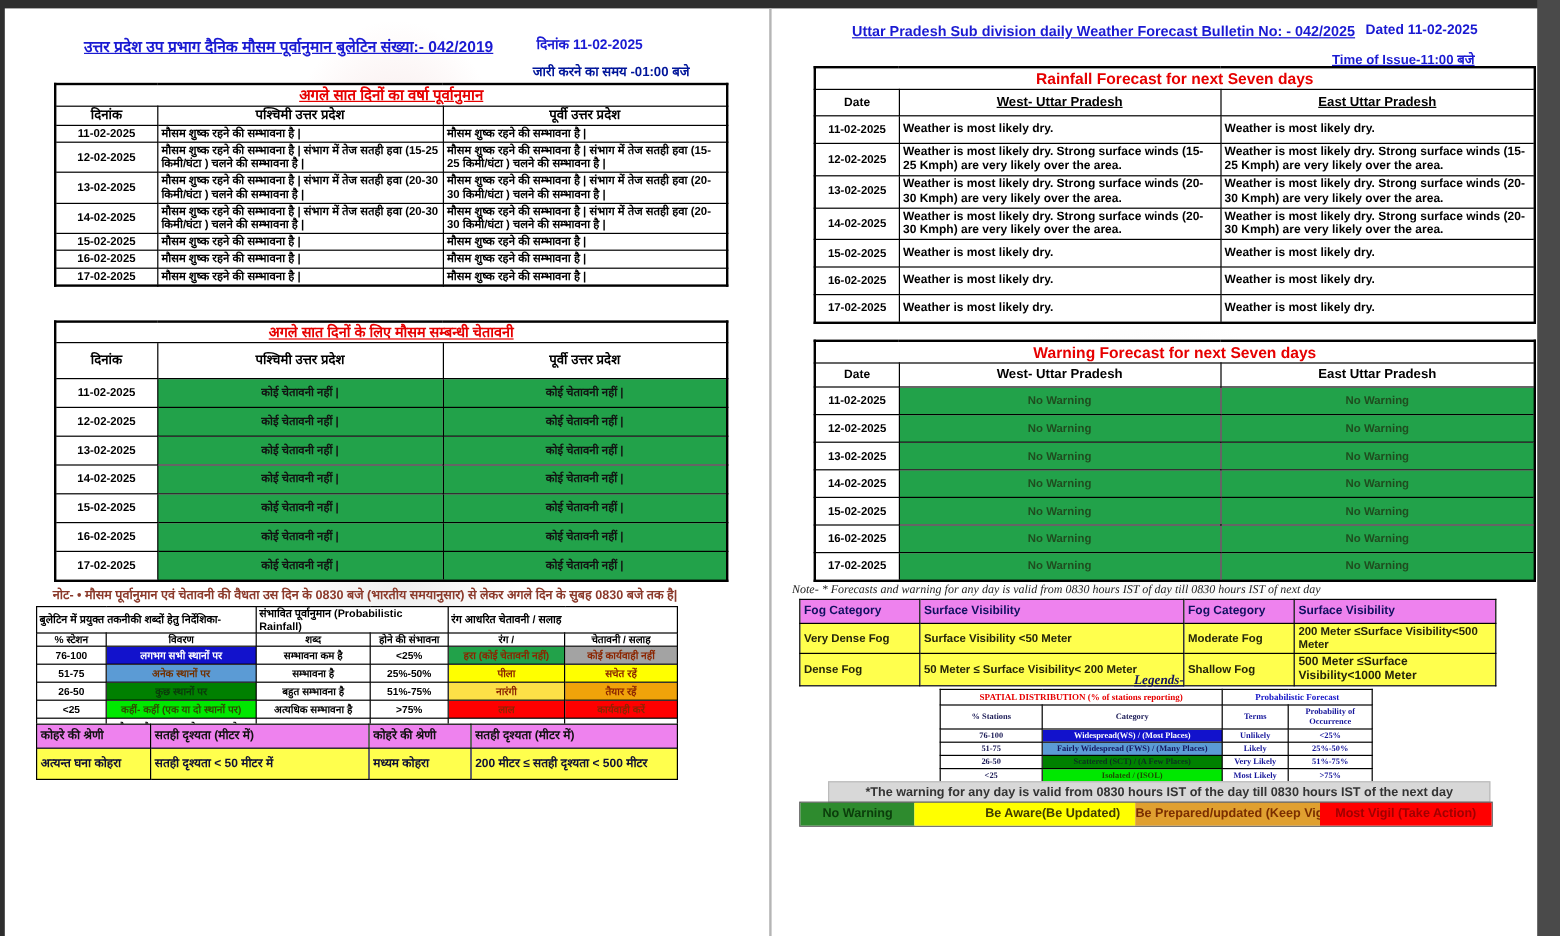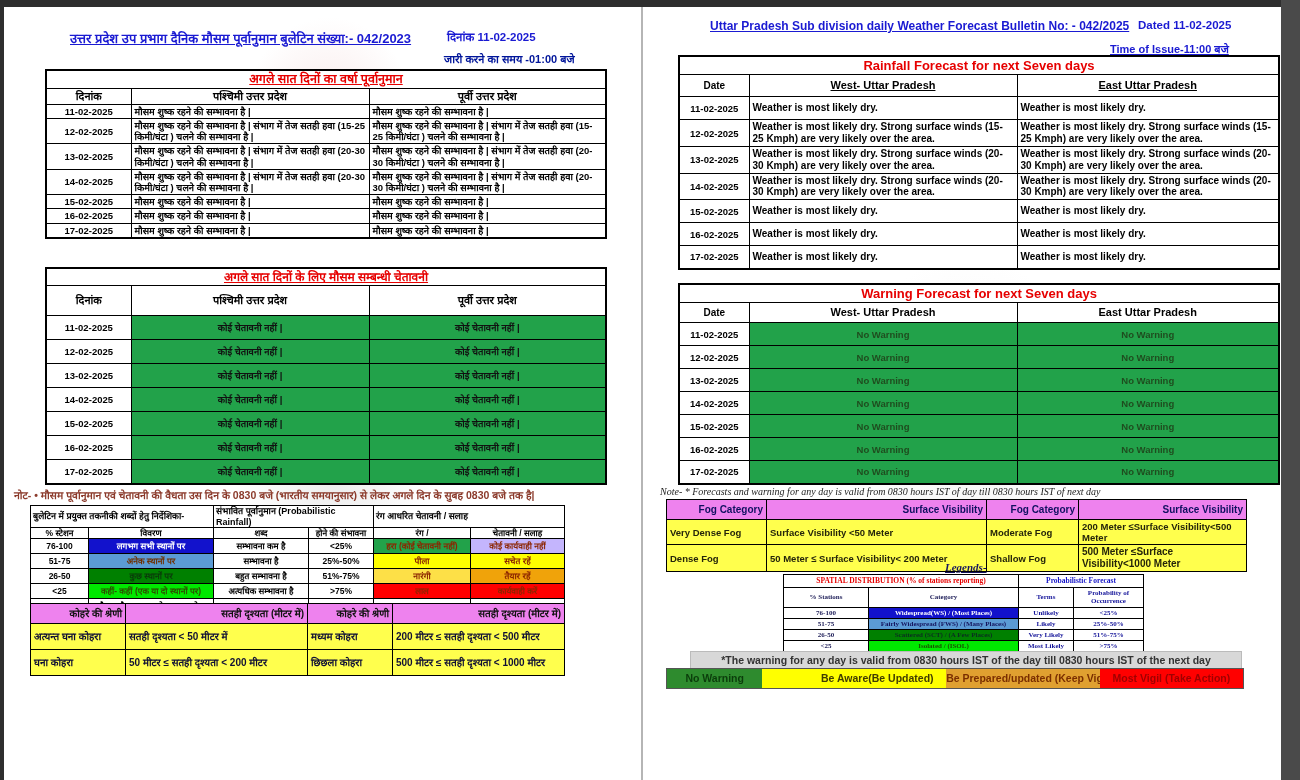--- a/index.html
+++ b/index.html
@@ -37,21 +37,21 @@
   #page-right .green{color:#1f4d1f;}
   .note{position:absolute;font-size:10.5px;font-weight:bold;color:#8b3a2b;white-space:nowrap;}
   .note-en{position:absolute;font-size:10px;font-style:italic;color:#222;
            font-family:"Liberation Serif","DejaVu Serif",serif;white-space:nowrap;}
   
   .legend-hi td{font-size:8.5px;font-weight:bold;text-align:center;padding:0 2px;}
   .legend-hi .lh-head{font-size:9px;text-align:left;}
   .legend-hi .advice{color:#8b2500;}
   
   .fog td{font-weight:bold;}
-  .fog .fh{background:#ee82ee;color:#101060;font-size:10px;text-align:right;}
+  .fog .fh{background:#ee82ee;color:#101060;font-size:10px;text-align:left;}
   .fog-hi .fh{color:#111;}
   .fog .fb{background:#ffff4d;font-size:10px;text-align:left;color:#25250a;}
   .fog-hi .fb{color:#101035;}
   
   .legends-title{position:absolute;font-family:"Liberation Serif","DejaVu Serif",serif;
                  font-weight:bold;font-style:italic;text-decoration:underline;color:#15155e;font-size:11px;}
   .legend-en td{font-family:"Liberation Serif","DejaVu Serif",serif;font-size:7px;font-weight:bold;
                 text-align:center;color:#15159a;padding:1px 2px;}
   .legend-en .sp-head{color:#e60000;font-size:7.5px;}
   .legend-en .pf-head{color:#1515c8;font-size:7.5px;}
@@ -69,21 +69,21 @@
 </style>
 </head>
 <body>
 
 <div id="screen">
 
   <div class="page" id="page-left">
     <div class="wm wm1"></div>
     <div class="wm wm2"></div>
 
-    <div class="hdr-title" style="left:66px;top:22px;font-size:13px;">उत्तर प्रदेश उप प्रभाग दैनिक मौसम पूर्वानुमान बुलेटिन संख्या:- 042/2023</div>
+    <div class="hdr-title" style="left:66px;top:22px;font-size:13px;">उत्तर प्रदेश उप प्रभाग दैनिक मौसम पूर्वानुमान बुलेटिन संख्या:- 042/2019</div>
     <div class="hdr-date" style="left:443px;top:22px;font-size:11.5px;">दिनांक 11-02-2025</div>
     <div class="hdr-issue" style="left:440px;top:44px;font-size:11px;">जारी करने का समय -01:00 बजे</div>
 
     <table class="tbl" style="left:41px;top:62px;width:560px;">
       <colgroup>
           <col style="width:85px">
           <col style="width:238px">
           <col style="width:237px">
         </colgroup>
       <tbody>
@@ -193,21 +193,21 @@
           </tr>
 
           <tr style="height:24px;">
             <td class="date-cell">17-02-2025</td>
             <td class="green">कोई चेतावनी नहीं |</td>
             <td class="green">कोई चेतावनी नहीं |</td>
           </tr>
         </tbody>
     </table>
 
-    <div class="note" style="left:10px;top:481px;">नोट-  • मौसम पूर्वानुमान एवं चेतावनी की वैधता उस दिन के 0830 बजे (भारतीय समयानुसार) से लेकर अगले दिन के सुबह 0830 बजे तक है|</div>
+    <div class="note" style="left:40px;top:481px;">नोट-  • मौसम पूर्वानुमान एवं चेतावनी की वैधता उस दिन के 0830 बजे (भारतीय समयानुसार) से लेकर अगले दिन के सुबह 0830 बजे तक है|</div>
 
     <table class="legend-hi" style="left:26px;top:498px;width:534px;border:1px solid #000;">
       <colgroup>
           <col style="width:58px">
           <col style="width:125px">
           <col style="width:95px">
           <col style="width:65px">
           <col style="width:97px">
           <col style="width:94px">
         </colgroup>
@@ -225,21 +225,21 @@
           <td>रंग /</td>
           <td>चेतावनी / सलाह</td>
         </tr>
 
           <tr style="height:15px;">
             <td>76-100</td>
             <td style="background: rgb(18, 18, 204); color: rgb(255, 255, 255);">लगभग सभी स्थानों पर</td>
             <td>सम्भावना कम है</td>
             <td>&lt;25%</td>
             <td class="advice" style="background: rgb(34, 162, 74);">हरा (कोई चेतावनी नहीं)</td>
-            <td class="advice" style="background: #c4b5fd;">कोई कार्यवाही नहीं</td>
+            <td class="advice" style="background: #a3a3a3;">कोई कार्यवाही नहीं</td>
           </tr>
 
           <tr style="height:15px;">
             <td>51-75</td>
             <td style="background: rgb(91, 155, 213); color: rgb(112, 48, 0);">अनेक स्थानों पर</td>
             <td>सम्भावना है</td>
             <td>25%-50%</td>
             <td class="advice" style="background: rgb(255, 255, 0);">पीला</td>
             <td class="advice" style="background: rgb(255, 255, 0);">सचेत रहें</td>
           </tr>
@@ -288,26 +288,20 @@
           <td class="fh">सतही दृश्यता (मीटर में)</td>
         </tr>
 
           <tr style="height:26px;">
             <td class="fb">अत्यन्त घना कोहरा</td>
             <td class="fb">सतही दृश्यता &lt; 50 मीटर में</td>
             <td class="fb">मध्यम कोहरा</td>
             <td class="fb">200 मीटर ≤ सतही दृश्यता &lt; 500 मीटर</td>
           </tr>
 
-          <tr style="height:26px;">
-            <td class="fb">घना कोहरा</td>
-            <td class="fb">50 मीटर ≤ सतही दृश्यता &lt; 200 मीटर</td>
-            <td class="fb">छिछला कोहरा</td>
-            <td class="fb">500 मीटर ≤ सतही दृश्यता &lt; 1000 मीटर</td>
-          </tr>
         </tbody>
     </table>
   </div>
 
   <div class="page" id="page-right">
     <div class="wm wm3"></div>
 
     <div class="hdr-title" style="left:62px;top:12px;font-size:12px;">Uttar Pradesh Sub division daily Weather Forecast Bulletin No: - 042/2025</div>
     <div class="hdr-date" style="left:490px;top:12px;font-size:11.5px;">Dated  11-02-2025</div>
     <div class="hdr-date u" style="left:462px;top:34px;font-size:11px;">Time of Issue-11:00 बजे</div>

